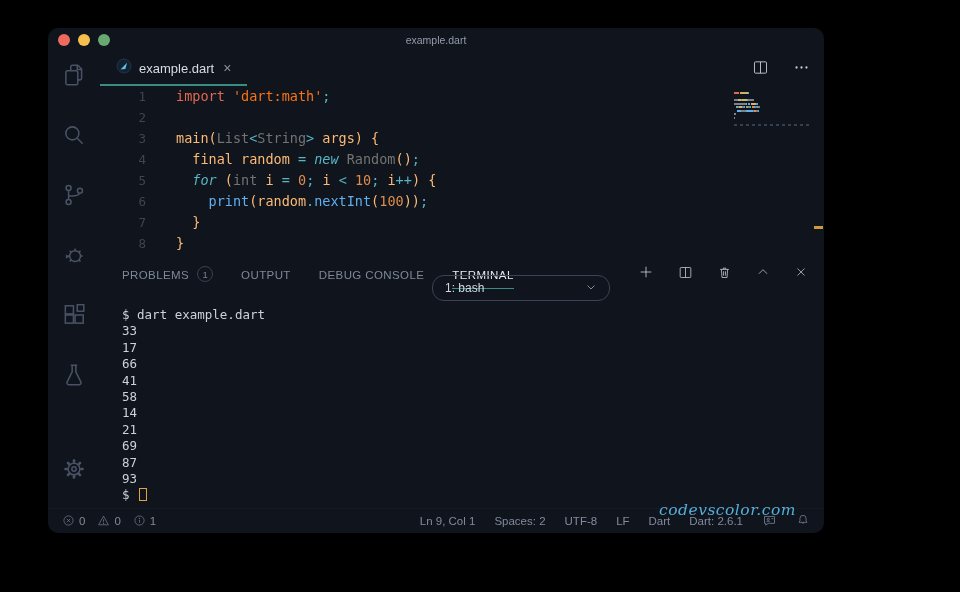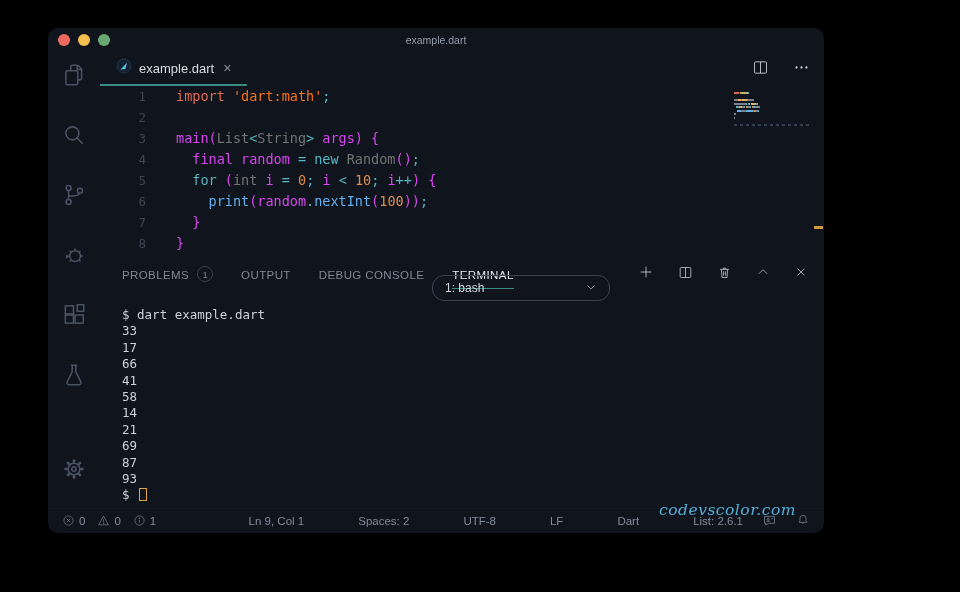--- a/index.html
+++ b/index.html
@@ -32,21 +32,21 @@
   .tab-close{color:#8b93a2;font-size:14px;line-height:1;padding:2px;cursor:pointer;}
   .topright{position:absolute;right:14px;top:0;height:34px;display:flex;align-items:center;gap:24px;}
   .topright svg{stroke:var(--panel-icon);fill:none;stroke-width:1.3;}
   
   .editor{height:170px;flex:0 0 170px;position:relative;font-family:"DejaVu Sans Mono","Liberation Mono",monospace;font-size:13.5px;}
   .codeline{display:flex;height:21px;line-height:21px;white-space:pre;}
   .ln{width:46px;text-align:right;color:#3d4553;flex:0 0 46px;font-size:12.5px;}
   .lcontent{padding-left:30px;}
   .tk-kw{color:#e0694f;} .tk-str{color:#f97316;} .tk-type{color:#737373;}
   .tk-num{color:#de8c4c;} .tk-op{color:#56b6c2;} .tk-fn{color:#61afef;}
-  .tk-kwit{color:#56b6c2;} .tk-plain{color:#d946ef;}
+  .tk-kwit{color:#56b6c2;font-style:italic;} .tk-plain{color:#fdba74;}
   
   .minimap{position:absolute;top:6px;right:14px;width:76px;cursor:pointer;}
   .mmrow{height:2px;margin-bottom:1.5px;display:flex;}
   .mmrow span{height:2px;display:inline-block;}
   .mm-kw{background:#e0694f;} .mm-str{background:#c9b36a;} .mm-type{background:#deb266;}
   .mm-num{background:#de8c4c;} .mm-op{background:#56b6c2;} .mm-fn{background:#61afef;}
   .mm-kwit{background:#56b6c2;} .mm-plain{background:#79828f;} .mm-sp{background:transparent;}
   .mmdash{margin-top:5px;height:2px;background:repeating-linear-gradient(90deg,#33404f 0 3px,transparent 3px 6px);}
   .ruler-mark{position:absolute;top:140px;right:1px;width:9px;height:3px;background:#cf9a3d;}
   
@@ -68,21 +68,21 @@
   .cursor-block{display:inline-block;width:8px;height:13px;border:1.5px solid #e2a33b;
     vertical-align:-2px;margin-left:9px;}
   .watermark{position:absolute;right:28px;bottom:14px;font-family:"DejaVu Serif",serif;
     font-style:italic;font-size:15.5px;color:#55aed8;letter-spacing:.5px;}
   
   .statusbar{height:25px;flex:0 0 25px;display:flex;align-items:center;padding:0 14px;
     font-size:11.5px;color:#828b9b;border-top:1px solid #151b26;}
   .sb-left{display:flex;align-items:center;gap:4px;cursor:pointer;}
   .sb-left svg{stroke:#828b9b;fill:none;stroke-width:1.2;}
   .sb-right{margin-left:auto;display:flex;align-items:center;gap:19px;}
-  .sb-item{cursor:pointer;margin-left:35px;}
+  .sb-item{cursor:pointer;}
   .sb-right svg{stroke:#828b9b;fill:none;stroke-width:1.2;}
 </style>
 </head>
 <body>
 
 <div class="window">
 
   <div class="titlebar">
     <div class="lights">
       <span class="light" id="light-red" style="background: rgb(238, 106, 94);"></span>
@@ -353,21 +353,21 @@
           </svg></span>
       <span>1</span>
     </div>
     <div class="sb-right">
       <span id="sb-items" style="display:flex;gap:19px;">
           <span class="sb-item">Ln 9, Col 1</span>
           <span class="sb-item">Spaces: 2</span>
           <span class="sb-item">UTF-8</span>
           <span class="sb-item">LF</span>
           <span class="sb-item">Dart</span>
-          <span class="sb-item">List: 2.6.1</span>
+          <span class="sb-item">Dart: 2.6.1</span>
         </span>
       <span><svg width="15" height="15" viewBox="0 0 24 24">
             <path d="M4 5.5h16v11H10l-4 3v-3H4z"></path>
             <circle cx="10" cy="10" r="1.8"></circle>
             <path d="M7 14.5c0-1.8 6-1.8 6 0"></path>
             <line x1="15" y1="9" x2="18" y2="9"></line>
           </svg></span>
       <span><svg width="14" height="14" viewBox="0 0 24 24">
             <path d="M12 4a5.2 5.2 0 0 0-5.2 5.2v4.3L5.2 16h13.6l-1.6-2.5V9.2A5.2 5.2 0 0 0 12 4z"></path>
             <path d="M10.3 16.5a1.8 1.8 0 0 0 3.4 0"></path>

